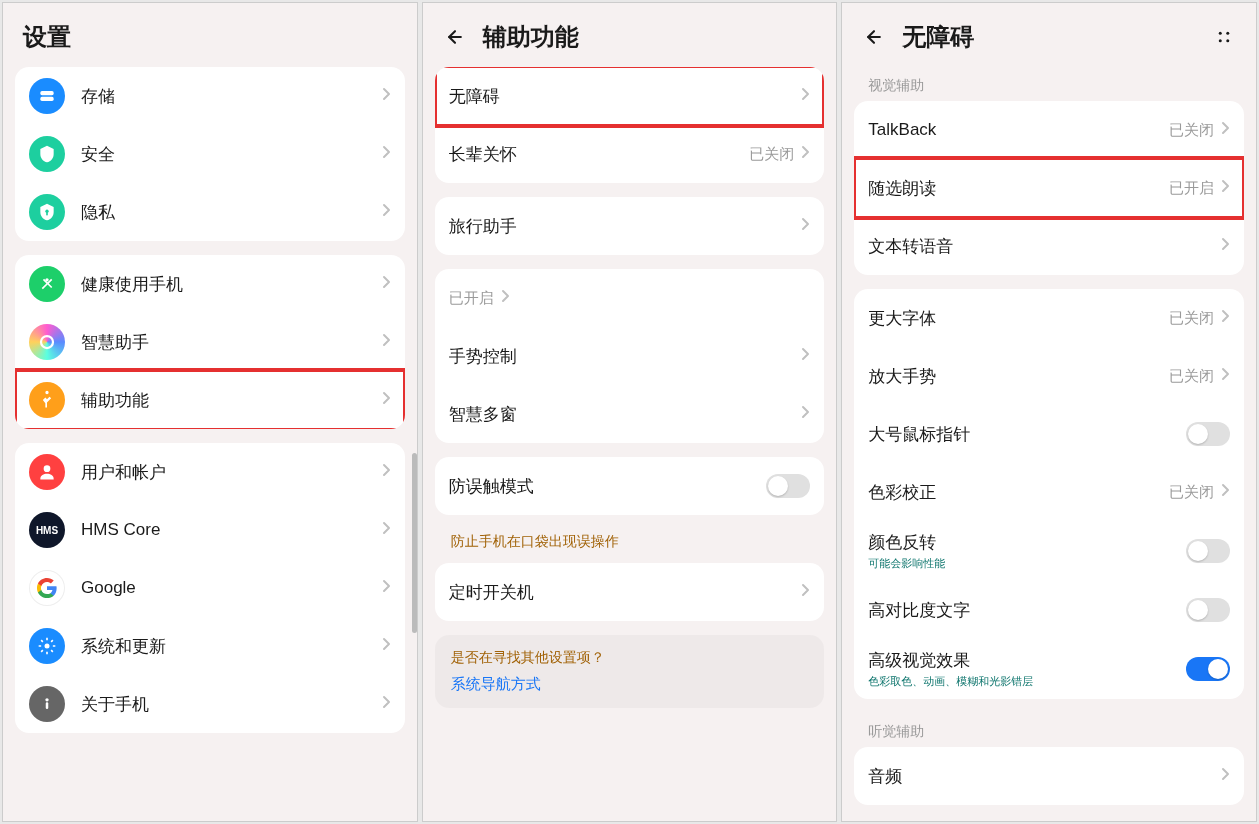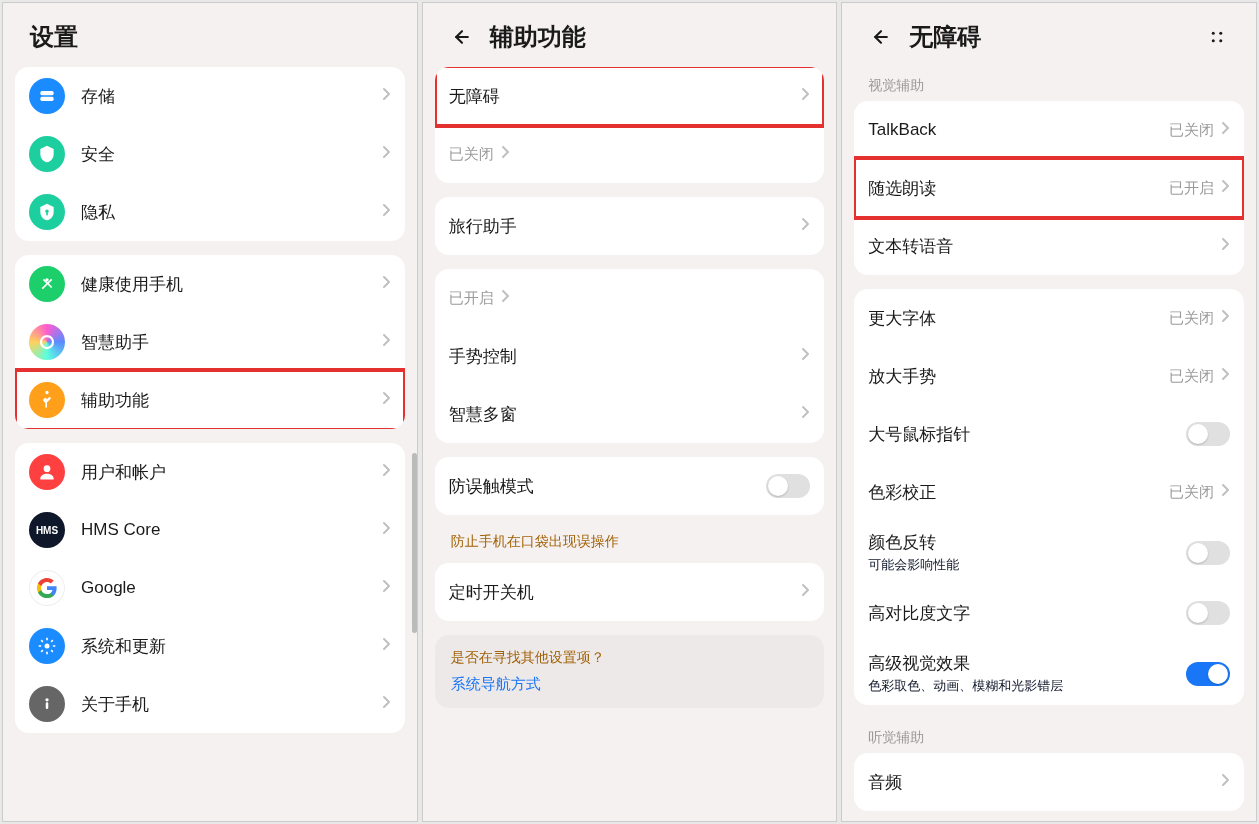--- a/index.html
+++ b/index.html
@@ -16,21 +16,21 @@
     background: #f6f1f1;
     margin: 2px;
     border: 1px solid #ccc;
     display: flex;
     flex-direction: column;
     overflow: hidden;
   }
   .header {
     display: flex;
     align-items: center;
-    padding: 18px 27px 14px;
+    padding: 18px 20px 14px;
     font-size: 24px;
     font-weight: 600;
     color: #1a1a1a;
   }
   .header .back {
     margin-right: 16px;
     width: 24px;
     height: 24px;
     display: flex;
     align-items: center;
@@ -92,22 +92,22 @@
     flex: 1;
     display: flex;
     flex-direction: column;
     justify-content: center;
   }
   .row .label {
     font-size: 17px;
     color: #1a1a1a;
   }
   .row .sublabel {
-    font-size: 13px;
-    color: #0f172a;
+    font-size: 11px;
+    color: #0f766e;
     margin-top: 2px;
   }
   .row .value {
     font-size: 15px;
     color: #9a9a9a;
     margin-right: 6px;
   }
   .row .chev {
     color: #c0c0c0;
     font-size: 16px;
@@ -386,20 +386,24 @@
     <div class="text-block">
       <span class="label">无障碍</span>
 
     </div>
     <span class="chev"><svg width="10" height="14" viewBox="0 0 10 14" fill="none" stroke="#c0c0c0" stroke-width="2" stroke-linecap="round" stroke-linejoin="round">
               <polyline points="3 2 8 7 3 12"></polyline>
             </svg></span>
   </div>
         <div class="row">
 
+    <div class="text-block">
+      <span class="label">长辈关怀</span>
+
+    </div>
     <span class="value">已关闭</span>
           <span class="chev"><svg width="10" height="14" viewBox="0 0 10 14" fill="none" stroke="#c0c0c0" stroke-width="2" stroke-linecap="round" stroke-linejoin="round">
               <polyline points="3 2 8 7 3 12"></polyline>
             </svg></span>
   </div>
       </div>
       <div class="card">
         <div class="row">
 
     <div class="text-block">

